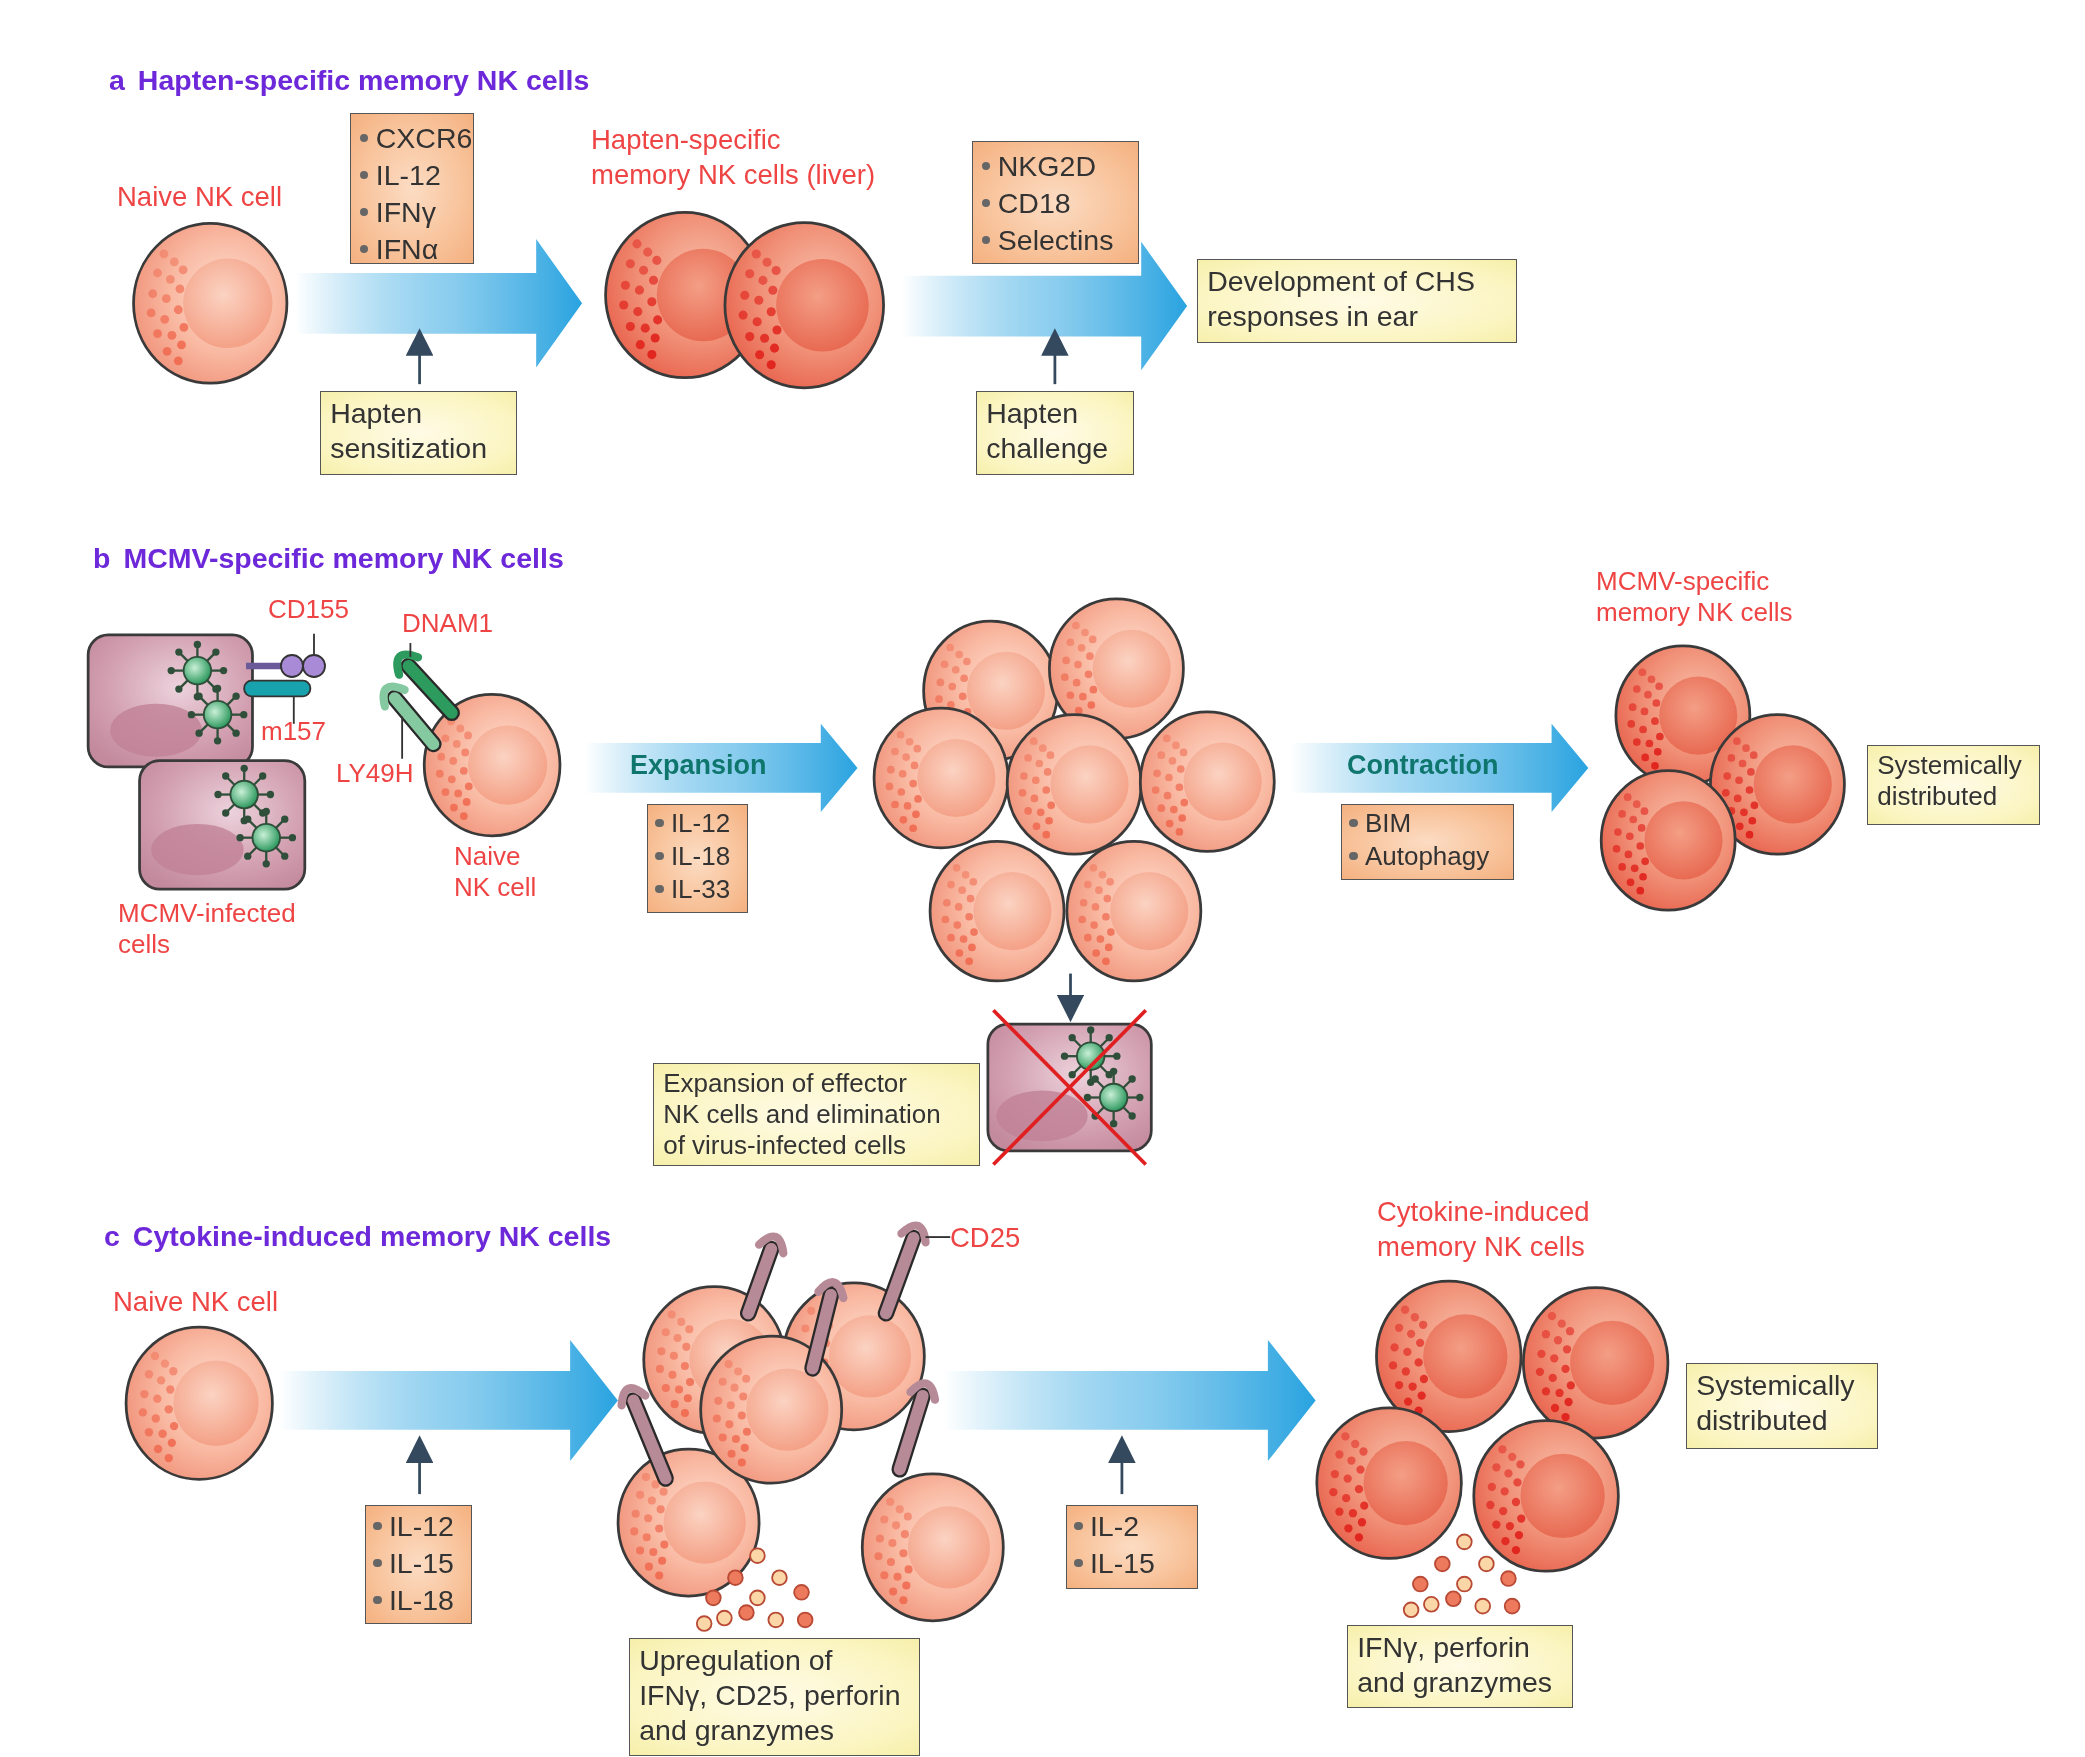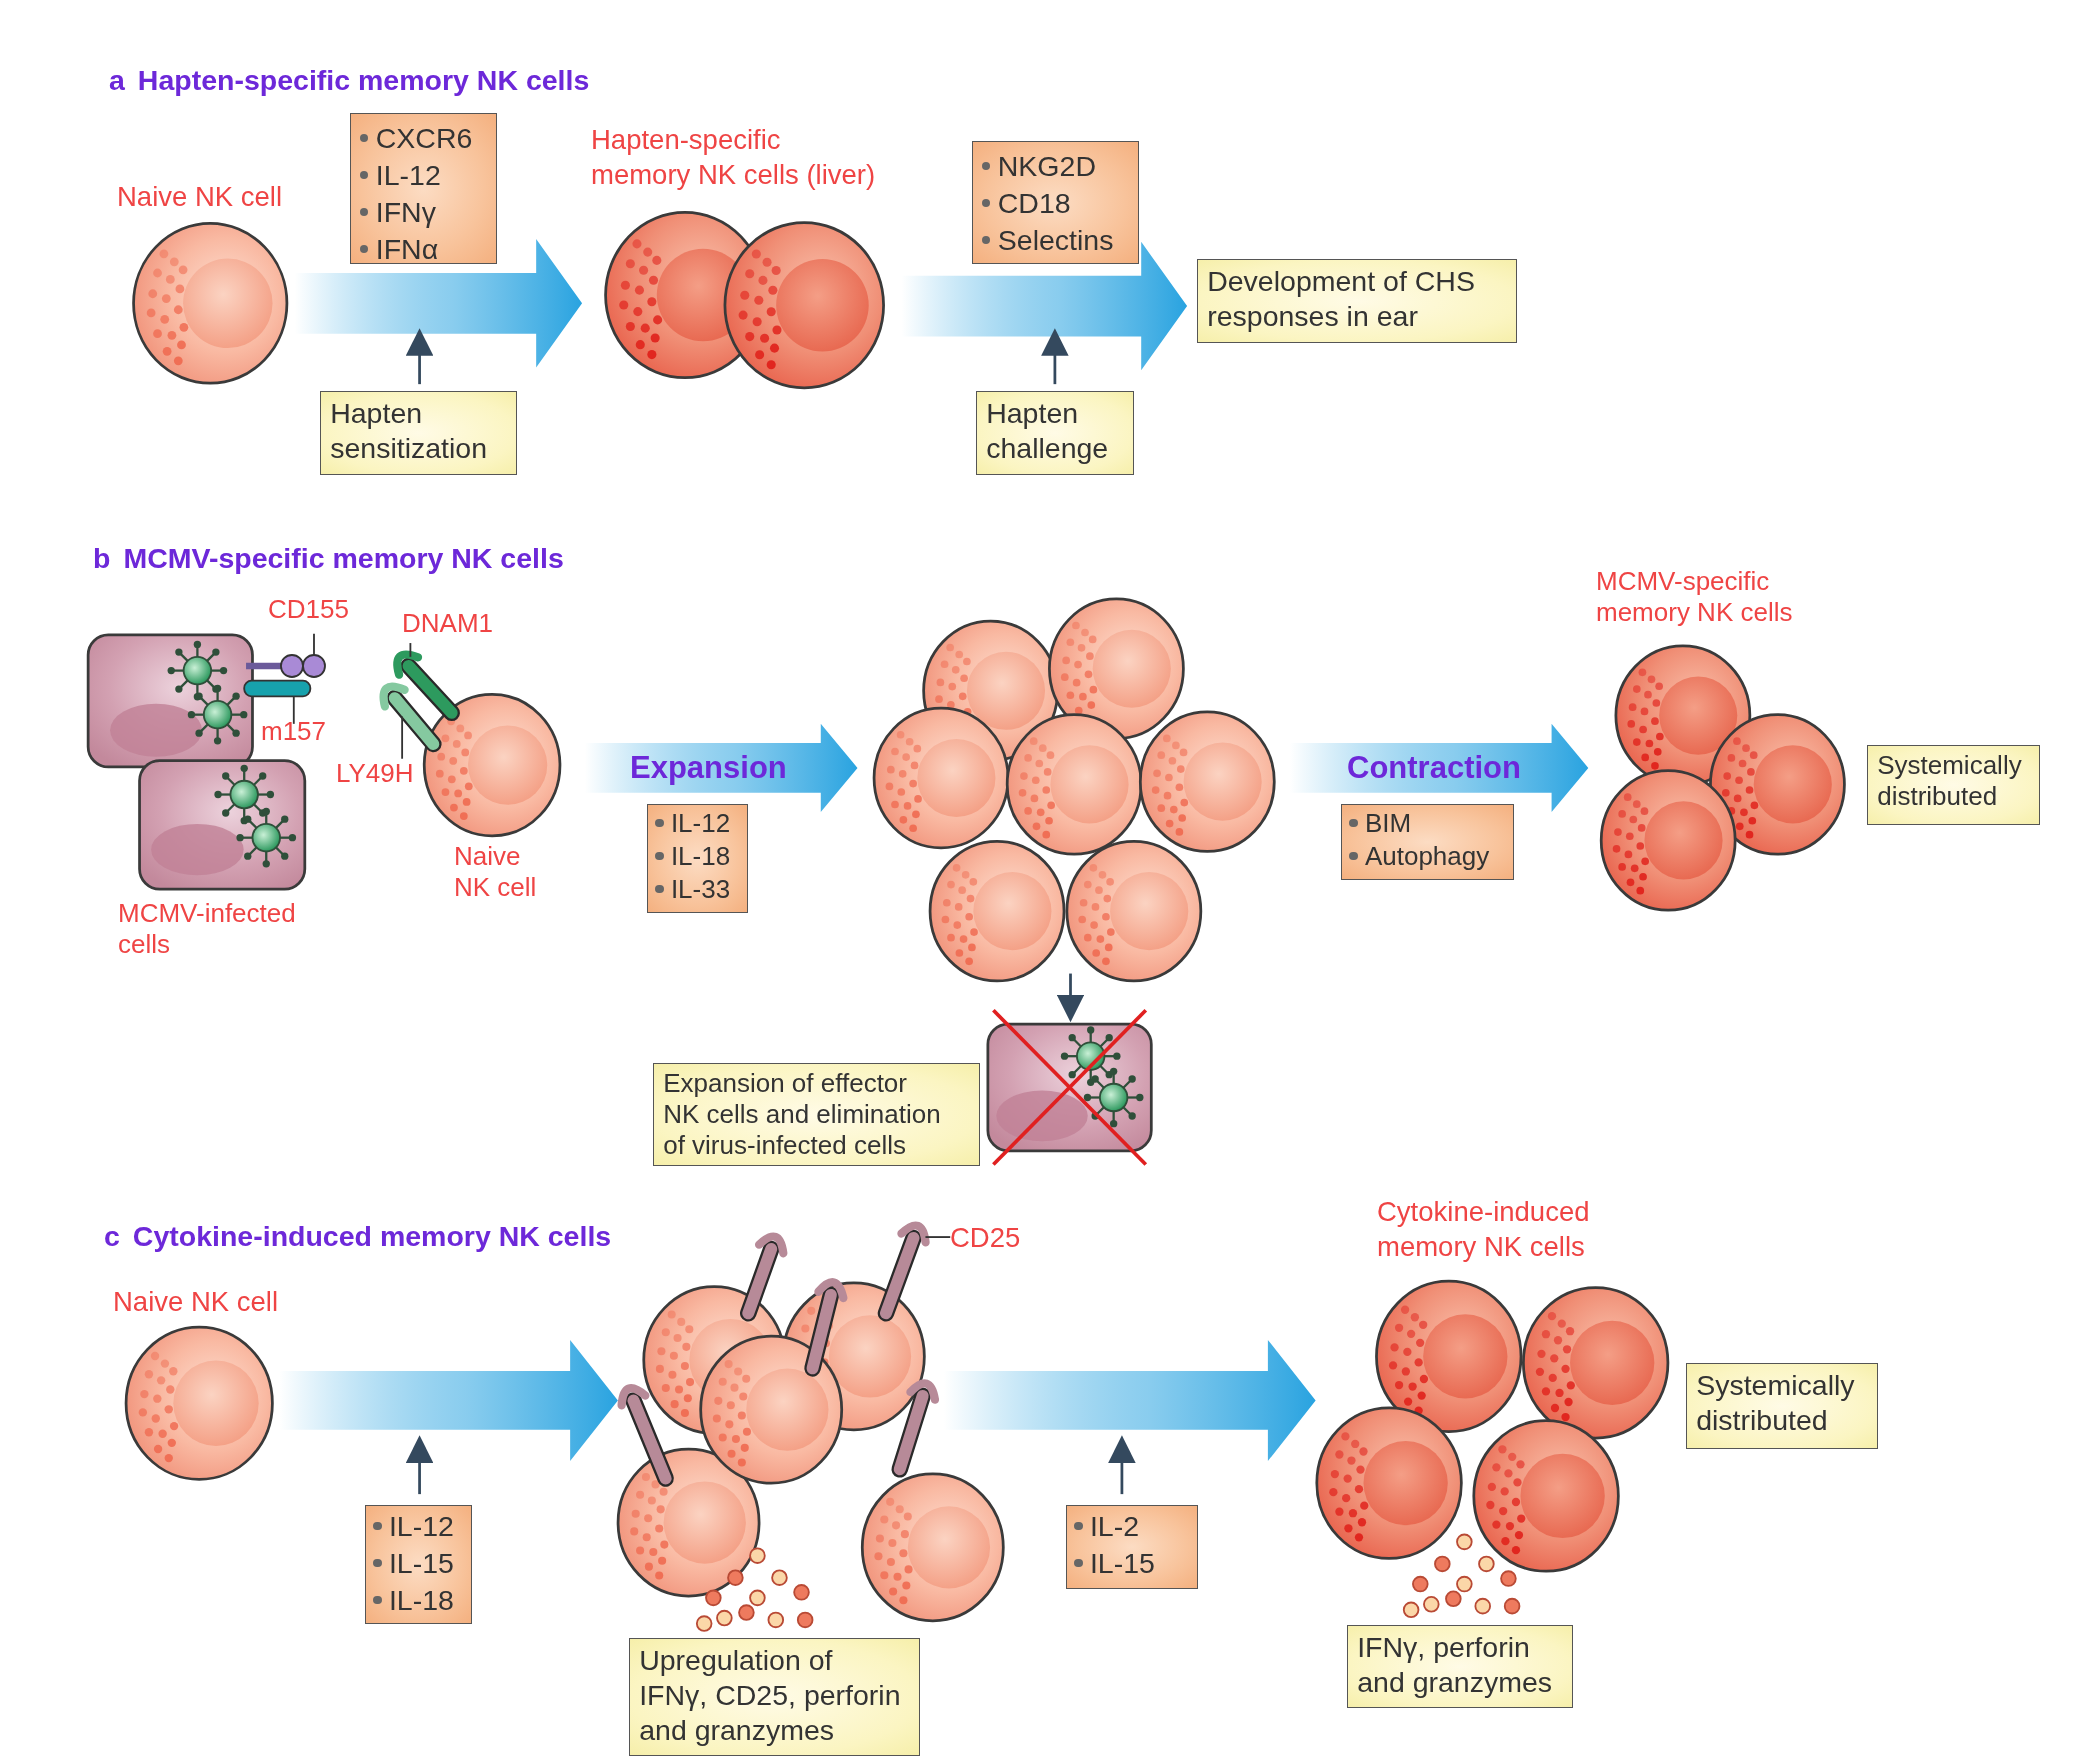--- a/index.html
+++ b/index.html
@@ -9,21 +9,21 @@
   .title{font-weight:bold;font-size:28.5px;color:#6d28d9;white-space:nowrap;font-family:"Liberation Sans",sans-serif;}
   .title .letter{margin-right:13px;}
   .lbl{font-size:27.5px;color:#ef4444;line-height:35px;white-space:nowrap;font-family:Liberation Sans, sans-serif;}
   .lbl.sm{font-size:26px;line-height:31px;}
   .obox{background:radial-gradient(ellipse at center,#fcdcc3 0%,#f8c39b 60%,#f4b07f 100%);border:1.8px solid #555;box-sizing:border-box;padding:5.5px 9.2px;font-family:"Liberation Sans",sans-serif;}
   .ybox{background:radial-gradient(ellipse at center,#fffbe6 0%,#fbf5c2 70%,#f6efaa 100%);border:1.8px solid #555;box-sizing:border-box;padding:3.7px 9.2px;font-family:"Liberation Sans",sans-serif;font-size:28.5px;line-height:35px;color:#333;}
   .ybox.sm{font-size:26px;line-height:31px;}
   .bul{display:flex;align-items:center;font-size:28.5px;line-height:37px;color:#333;white-space:nowrap;}
   .bul.sm{font-size:26px;line-height:33px;}
   .dot{display:inline-block;width:8.3px;height:8.3px;border-radius:50%;background:#666;margin-right:7.3px;flex:none;}
-  .arrow-lbl{font-weight:bold;font-size:31px;color:#6d28d9;font-family:"Liberation Sans",sans-serif;}
+  .arrow-lbl{font-weight:bold;font-size:27px;color:#0f766e;font-family:"Liberation Sans",sans-serif;}
   svg{position:absolute;left:0;top:0;}
 </style>
 </head>
 <body>
 
 <div id="stage">
   <svg id="art" width="2085" height="1758" viewBox="0 0 2271 1914">
     <defs>
       <linearGradient id="arrowGrad" x1="0" x2="1" y1="0" y2="0">
         <stop offset="0" stop-color="#29a3e0" stop-opacity="0"></stop>
@@ -791,21 +791,21 @@
         <circle cx="1615" cy="1749" r="8" fill="#fbd7a8" stroke="#b94a35" stroke-width="2"></circle>
         <circle cx="1647" cy="1749" r="8" fill="#ee7a5e" stroke="#b94a35" stroke-width="2"></circle>
         <circle cx="1537" cy="1753" r="8" fill="#fbd7a8" stroke="#b94a35" stroke-width="2"></circle>
       </g>
   </svg>
 
   <div class="abs title" style="left:109px;top:64px">
     <span class="letter">a</span><span>Hapten-specific memory NK cells</span>
   </div>
   <div class="abs lbl" style="left:117px;top:179px">Naive NK cell</div>
-  <div class="abs obox" style="left:350px;top:113px;width:147px;height:151px">
+  <div class="abs obox" style="left:350px;top:113px;width:124px;height:151px">
     <div class="bul">
         <span class="dot"></span>
         <span>CXCR6</span>
       </div>
     <div class="bul">
         <span class="dot"></span>
         <span>IL-12</span>
       </div>
     <div class="bul">
         <span class="dot"></span>

